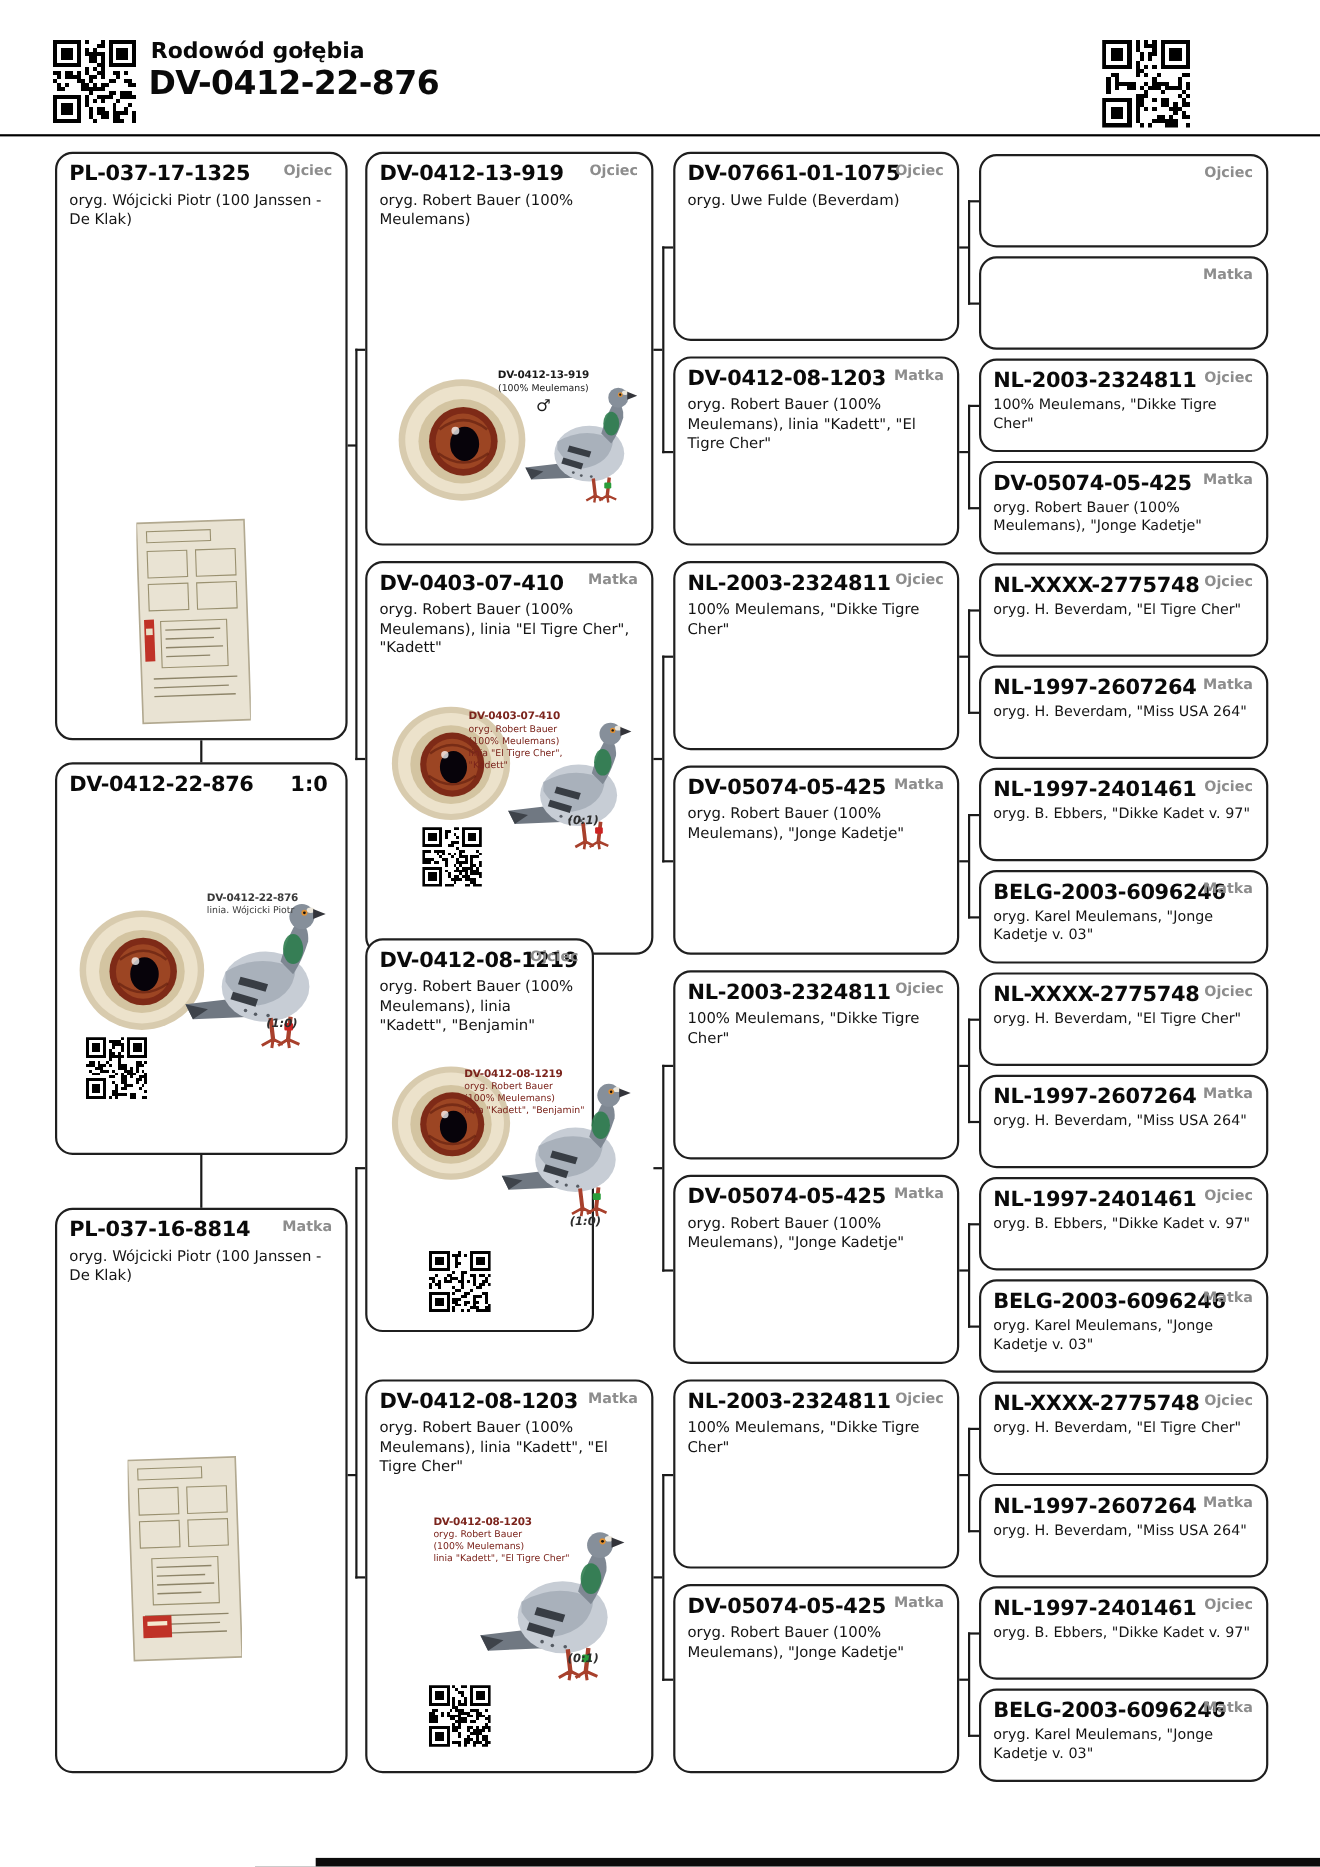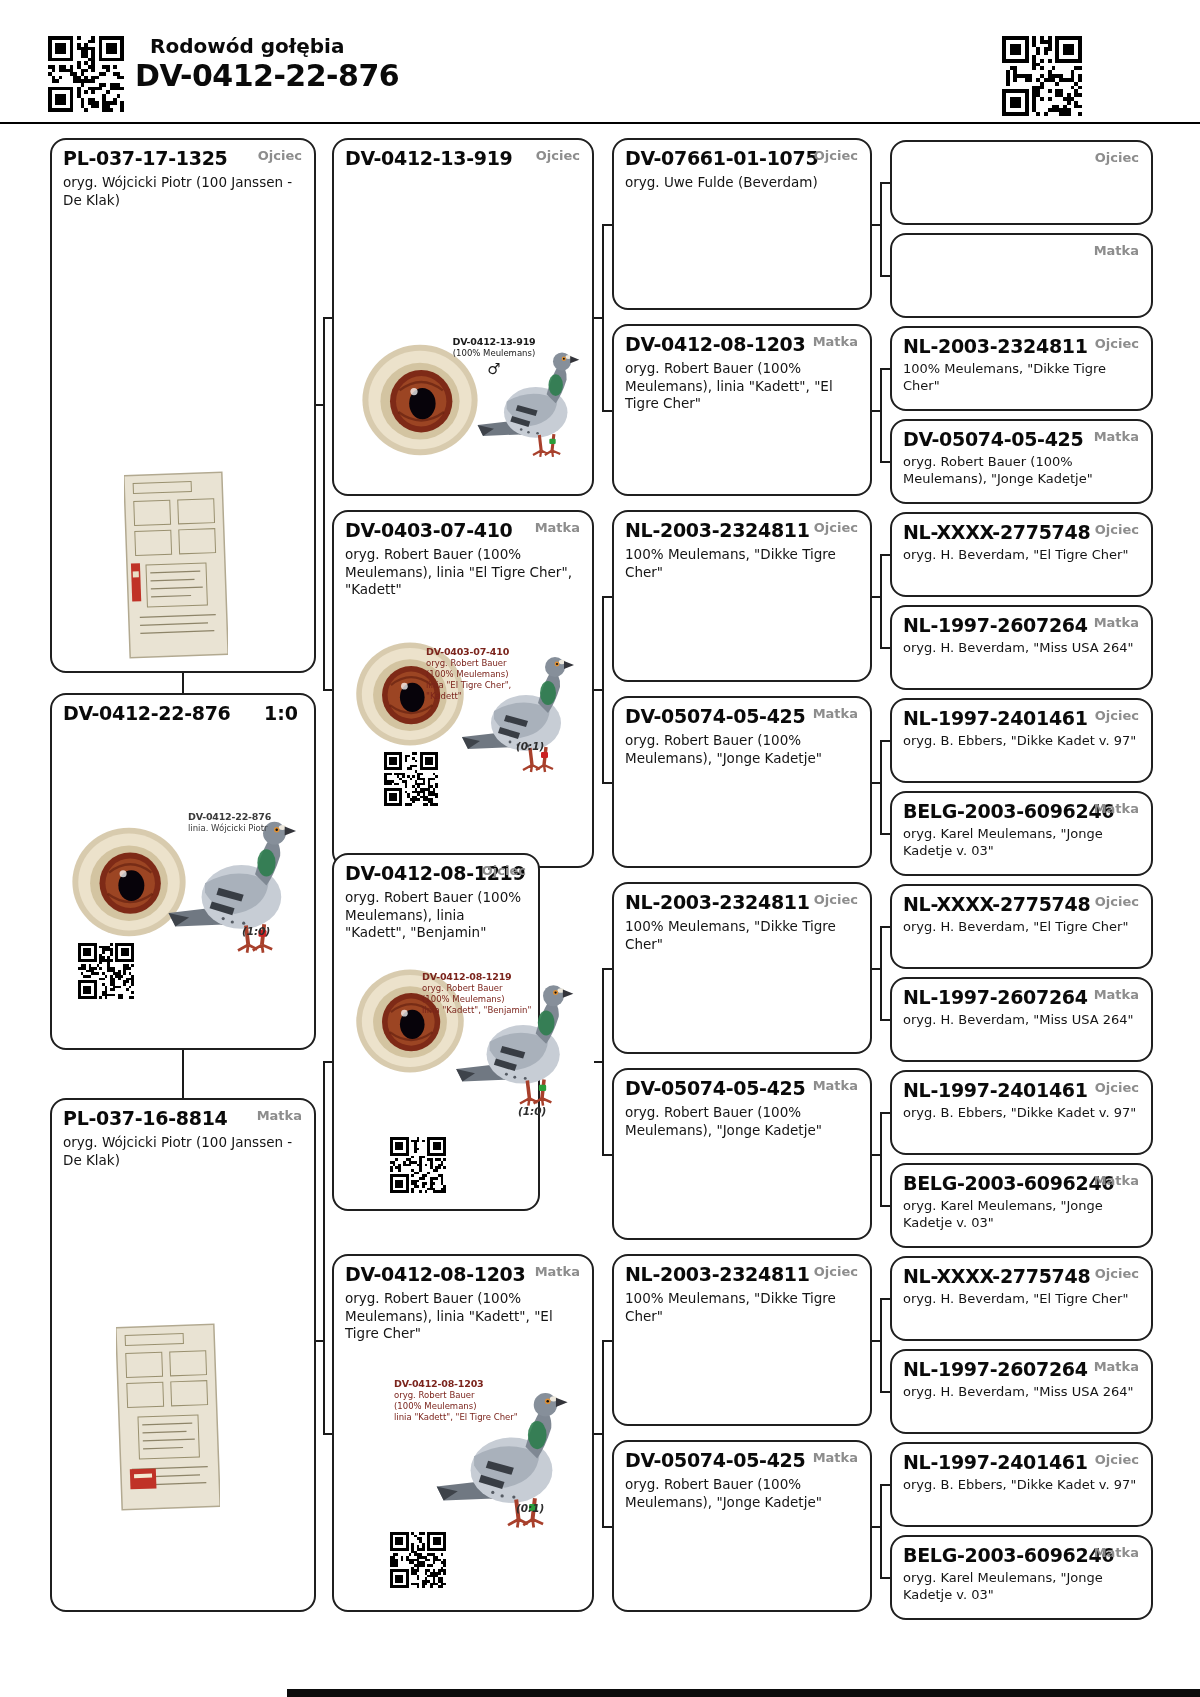--- a/index.html
+++ b/index.html
@@ -3,21 +3,21 @@
 <meta charset="utf-8">
 <style>
   html,body{margin:0;padding:0;background:#888;}
   .page{position:relative;width:1200px;height:1697px;background:#ffffff;
         font-family:"DejaVu Sans","Liberation Sans",sans-serif;overflow:hidden;margin:0 auto;}
   
   .hdr-qr{position:absolute;}
   .hdr-qr svg{width:100%;height:100%;display:block;}
   #qrL{left:48px;top:36px;width:76px;height:76px;}
   #qrR{left:1002px;top:36px;width:80px;height:80px;}
-  .doc-title{position:absolute;left:150px;top:34px;font-size:20px;font-weight:bold;color:#0a0a0a;}
+  .doc-title{position:absolute;left:137px;top:34px;font-size:20px;font-weight:bold;color:#0a0a0a;}
   .ring-number-big{position:absolute;left:135px;top:58px;font-size:30px;font-weight:bold;color:#0a0a0a;letter-spacing:-0.5px;}
   .hdr-right{position:absolute;right:206px;top:34px;text-align:right;color:#111;}
   .owner{font-size:22px;font-weight:bold;line-height:1.2;}
   .contact{font-size:16.5px;line-height:1.32;}
   .separator{position:absolute;left:0;top:122px;width:1200px;height:2px;background:#000;}
   
   .pbox{position:absolute;background:#fff;border:2.5px solid #1f1f1f;border-radius:16px;box-sizing:border-box;}
   .pbox-head{position:relative;padding:7px 12px 0 11px;height:26px;}
   .pbox-title{font-size:19px;font-weight:bold;letter-spacing:-0.3px;color:#0a0a0a;white-space:nowrap;}
   .pbox-tag{position:absolute;top:8px;right:12px;font-size:13px;font-weight:bold;color:#8d8d8d;}
@@ -172,20 +172,21 @@
               <rect x="16" y="151" width="18" height="4" fill="#f4e8cf"></rect>
             </g>
           </svg>
         </div>
       </div>
       <div class="pbox" style="left: 332px; top: 138px; width: 262px; height: 358px;">
         <div class="pbox-head">
           <div class="pbox-title">DV-0412-13-919</div>
           <div class="pbox-tag">Ojciec</div>
         </div>
+        <div class="pbox-desc">oryg. Robert Bauer (100% Meulemans)</div>
         <div class="photo-eye" style="left: 26px; top: 200px; width: 120px; height: 120px;">
           <svg viewBox="0 0 100 100" xmlns="http://www.w3.org/2000/svg">
             <ellipse cx="50" cy="50" rx="48" ry="46" fill="#d8cbae"></ellipse>
             <ellipse cx="50" cy="50" rx="43" ry="41" fill="#ece2cb"></ellipse>
             <ellipse cx="50" cy="51" rx="33" ry="32" fill="#d3c4a1"></ellipse>
             <circle cx="51" cy="51" r="26" fill="#7e2a17"></circle>
             <circle cx="51" cy="51" r="21" fill="#9c4523"></circle>
             <path d="M33 42 Q51 28 69 42" stroke="#5f1c0e" stroke-width="2" fill="none" opacity="0.6"></path>
             <path d="M32 60 Q51 74 70 60" stroke="#5f1c0e" stroke-width="2" fill="none" opacity="0.6"></path>
             <ellipse cx="52" cy="53" rx="11" ry="13" fill="#07030a"></ellipse>

